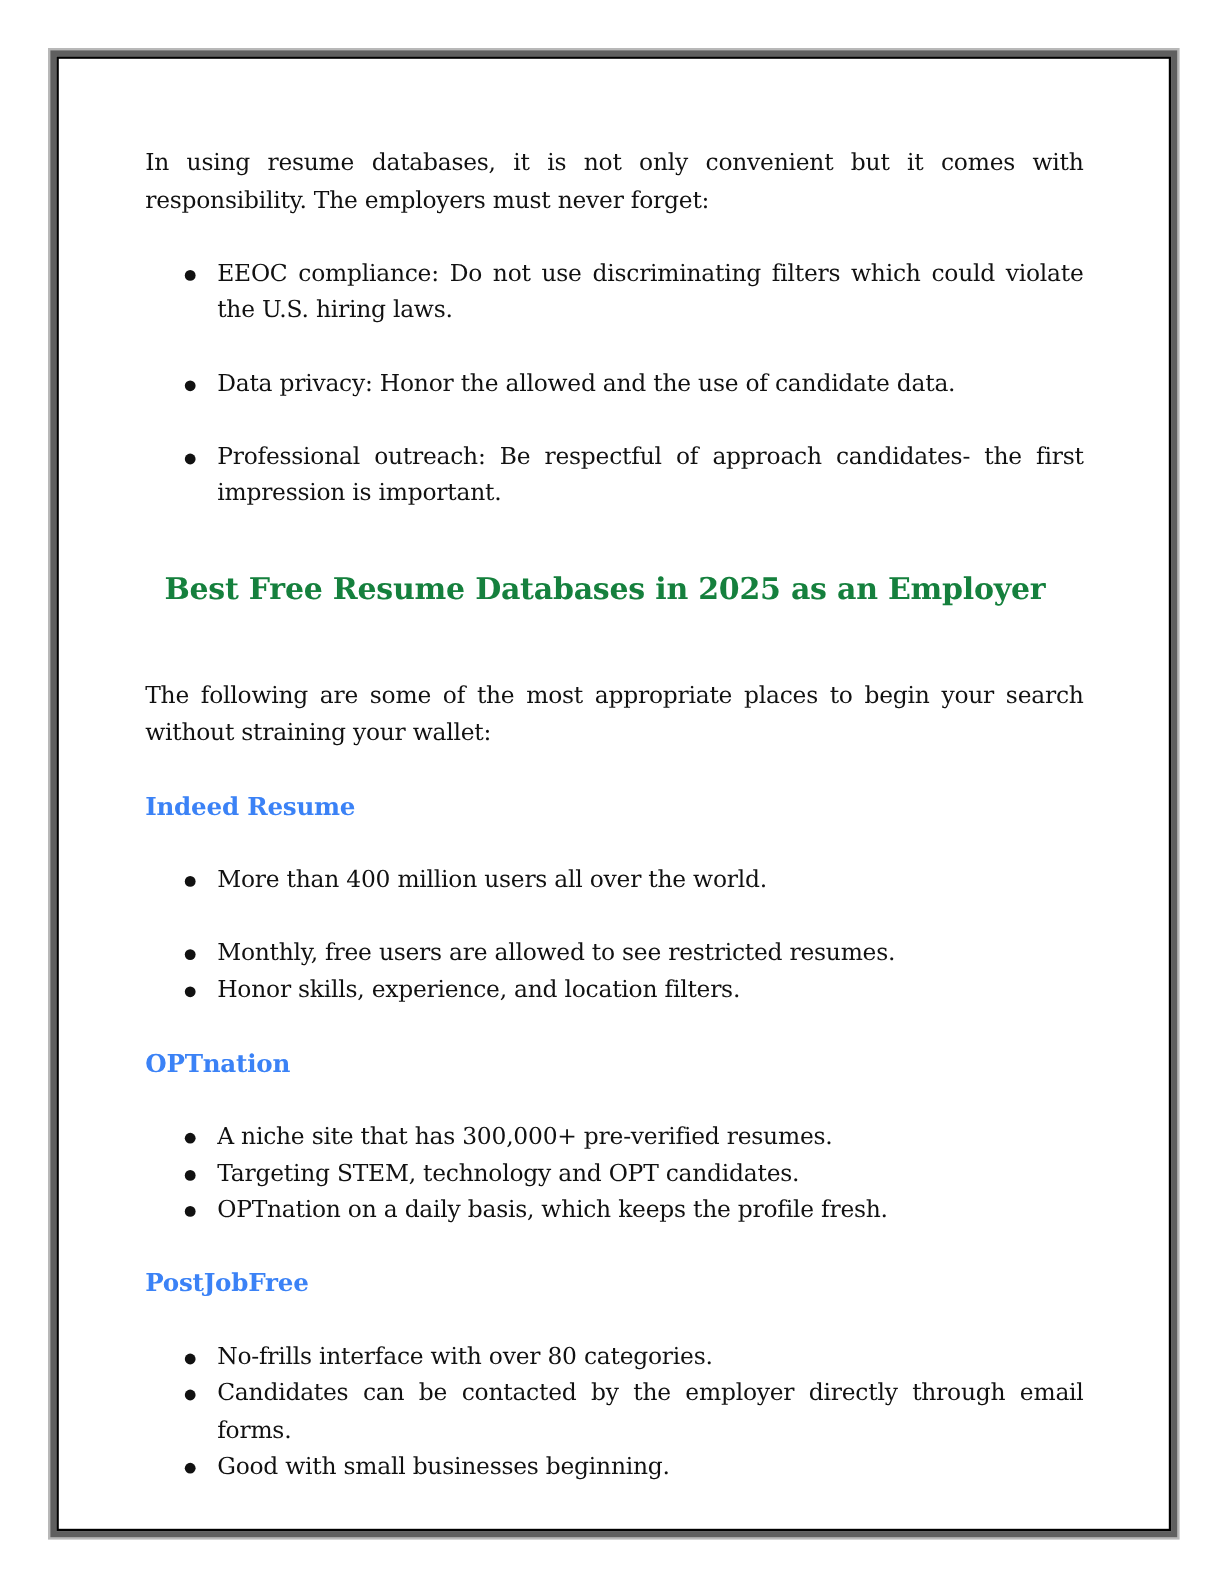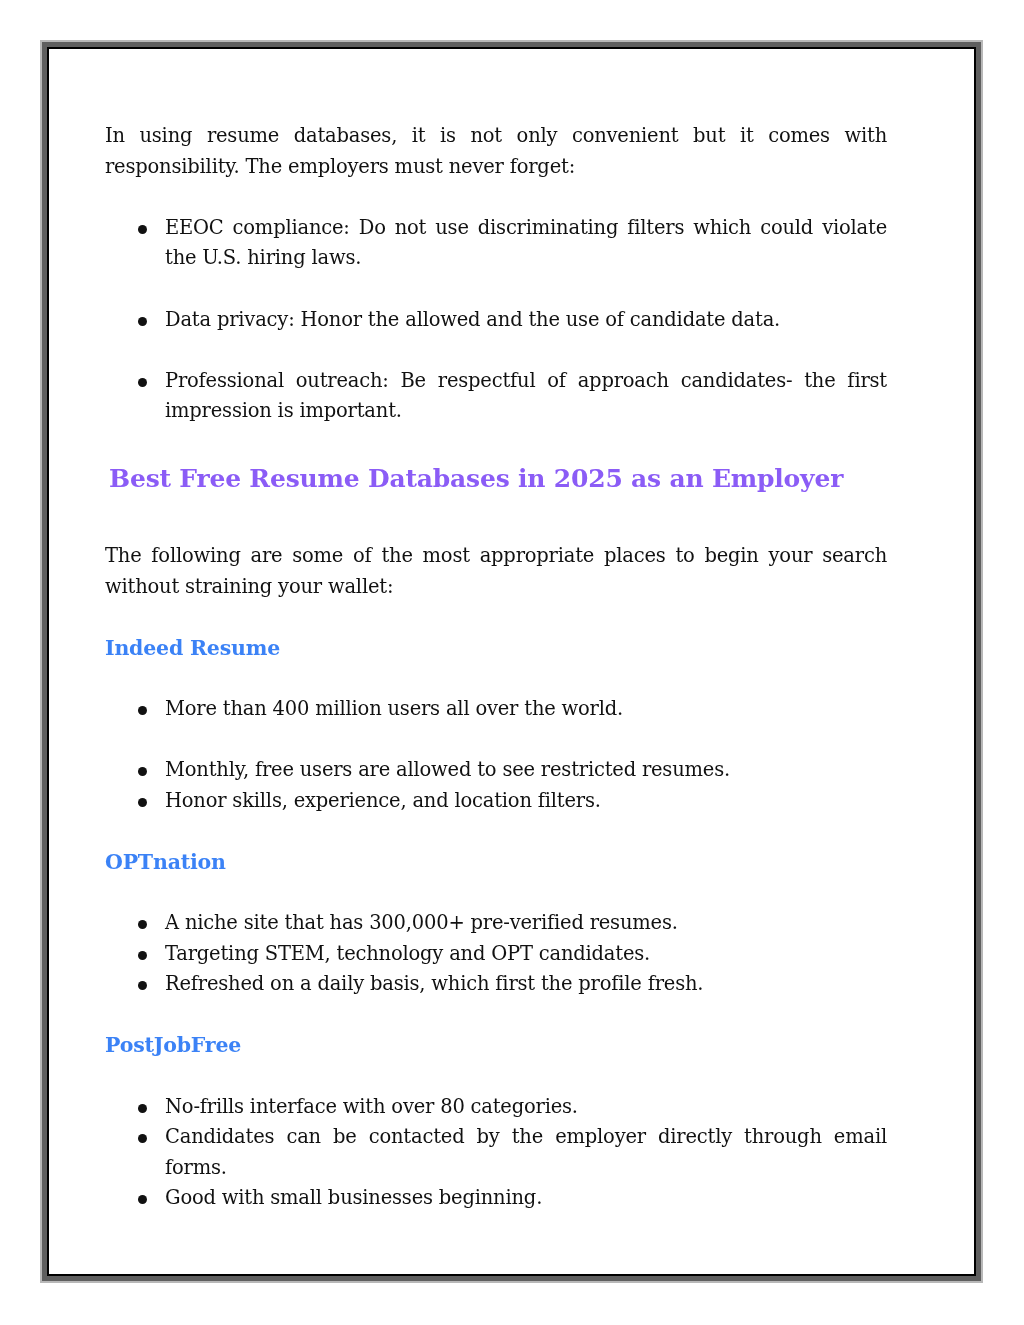--- a/index.html
+++ b/index.html
@@ -9,35 +9,35 @@
       box-sizing: border-box; background: #b8b8b8; padding: 2px;
     }
     .frame-mid {
       width: 100%; height: 100%; box-sizing: border-box; background: #5f5f5f; padding: 5px;
     }
     .frame-inner {
       width: 100%; height: 100%; box-sizing: border-box; background: #ffffff;
       border: 2px solid #000000; position: relative;
     }
     .content {
-      position: absolute; left: 56px; top: 72px; width: 782px;
+      position: absolute; left: 72px; top: 72px; width: 782px;
       font-family: "DejaVu Serif", "Liberation Serif", serif;
       color: #111111; font-size: 20.5px; line-height: 30.6px;
     }
     .content p { margin: 0; text-align: justify; }
     .content ul { list-style: none; margin: 0; padding: 0; }
     .content li { position: relative; padding-left: 60px; text-align: justify; }
     .bullet {
       position: absolute; left: 33px; top: 12px; width: 9px; height: 9px;
       border-radius: 50%; background: #111111;
     }
     .gap { height: 30.6px; }
     h2 {
-      margin: 4px; font-family: "DejaVu Serif", "Liberation Serif", serif;
-      font-weight: bold; font-size: 25px; line-height: 33px; color: #8b5cf6;
+      margin: 16px; font-family: "DejaVu Serif", "Liberation Serif", serif;
+      font-weight: bold; font-size: 25px; line-height: 33px; color: #15803d;
     }
     h3 {
       margin: 0; font-family: "DejaVu Serif", "Liberation Serif", serif;
       font-weight: bold; font-size: 20.5px; line-height: 30.6px; color: #3b82f6;
     }
     .content, .content p, .content li { font-size: 19.5px; letter-spacing: -0.2px; }
   </style>
 </head>
 <body>
 
@@ -96,21 +96,21 @@
           <li>
             <span class="bullet"></span>
             <span>A niche site that has 300,000+ pre-verified resumes.</span>
           </li>
           <li>
             <span class="bullet"></span>
             <span>Targeting STEM, technology and OPT candidates.</span>
           </li>
           <li>
             <span class="bullet"></span>
-            <span>Refreshed on a daily basis, which first the profile fresh.</span>
+            <span>OPTnation on a daily basis, which keeps the profile fresh.</span>
           </li>
         </ul>
         <div class="gap"></div>
 
         <h3>PostJobFree</h3>
         <div class="gap"></div>
         <ul>
           <li>
             <span class="bullet"></span>
             <span>No-frills interface with over 80 categories.</span>

